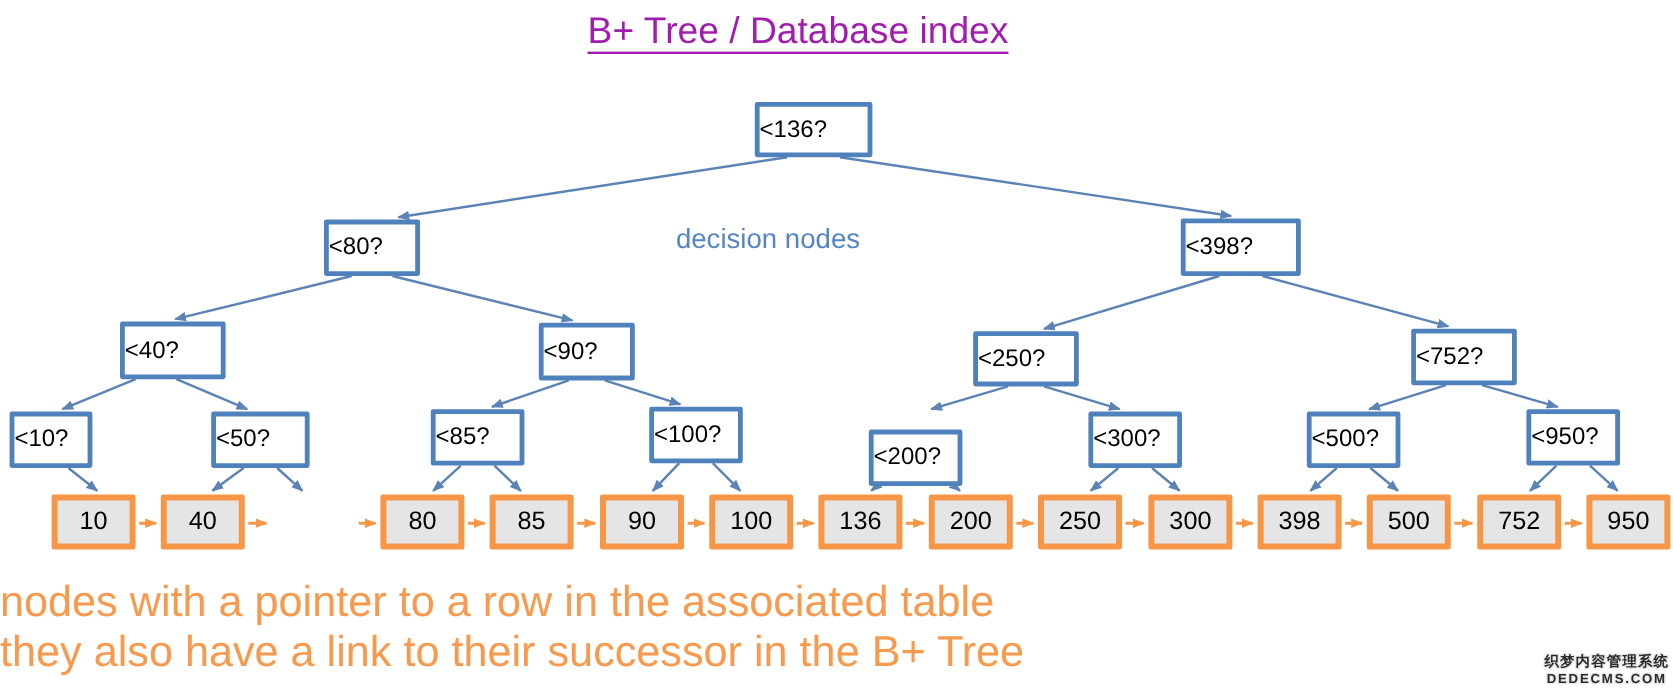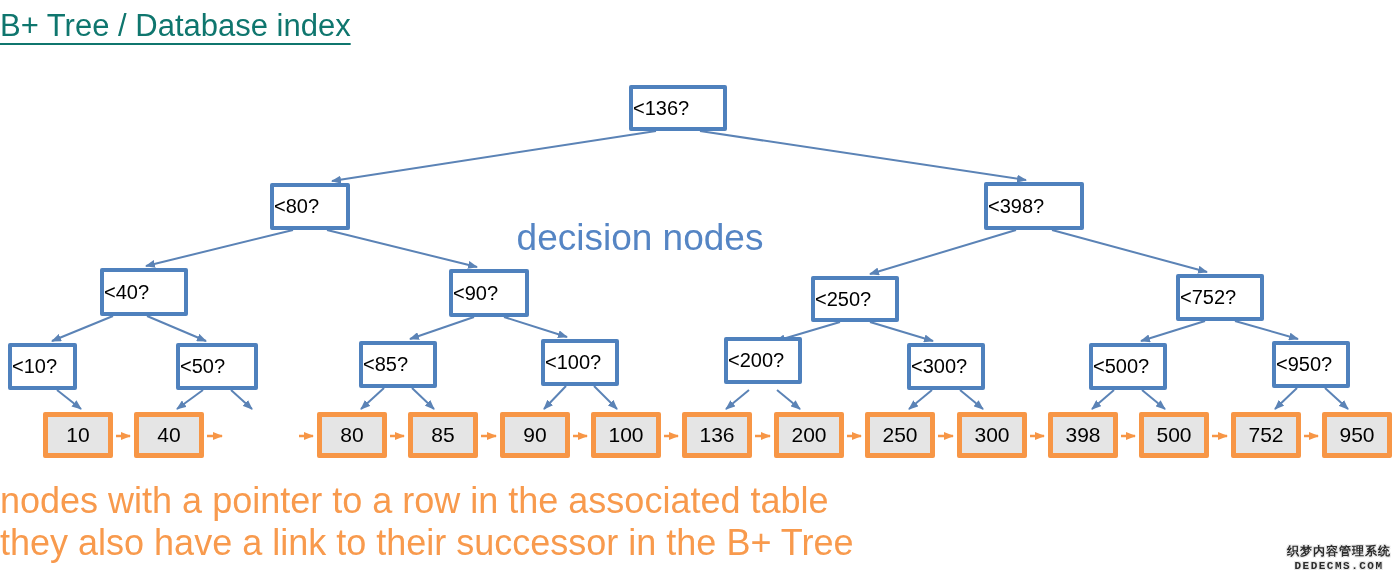--- a/index.html
+++ b/index.html
@@ -3,53 +3,53 @@
 <meta charset="utf-8">
 <style>
   html,body{margin:0;padding:0;background:#ffffff;}
   body{
     width:1394px;height:577px;position:relative;overflow:hidden;
     font-family:"Liberation Sans",sans-serif;
   }
   .stage{position:absolute;left:0;top:0;width:1394px;height:577px;}
   svg.arrows{position:absolute;left:0;top:0;z-index:1;}
   .title{
-    position:absolute;left:0;top:8px;width:1330px;text-align:left;
-    font-size:31px;color:#0f766e;z-index:3;
+    position:absolute;left:0;top:8px;width:1330px;text-align:center;
+    font-size:31px;color:#a21caf;z-index:3;
     text-decoration:underline;text-underline-offset:7px;
     text-decoration-thickness:2px;
   }
   .dnode{
     position:absolute;z-index:2;background:#ffffff;
     border:4px solid #4F81BD;border-radius:2px;
     display:flex;align-items:center;
     font-size:20px;color:#000;box-sizing:border-box;
   }
   .leaf{
     position:absolute;z-index:2;background:#e5e5e5;
     border:5px solid #F79646;border-radius:2px;
     display:flex;align-items:center;justify-content:center;
     font-size:21px;color:#000;box-sizing:border-box;
     width:70px;height:46px;top:412px;
   }
   .decision-label{
     position:absolute;left:500px;top:186px;width:280px;text-align:center;
-    font-size:37px;color:#5585C4;z-index:2;margin-top:31px;
+    font-size:23px;color:#5585C4;z-index:2;
   }
   .leaf-caption{
     position:absolute;left:0;top:480px;width:1336px;
     font-size:36px;line-height:42px;color:#F89A4D;z-index:2;
   }
   .watermark{
     position:absolute;right:3px;bottom:5px;z-index:4;text-align:center;
     color:#2b2b2b;font-weight:bold;
     text-shadow:-1px -1px 0 #e8e8e8,1px -1px 0 #e8e8e8,-1px 1px 0 #e8e8e8,1px 1px 0 #e8e8e8;
   }
   .watermark .wm1{font-size:12px;letter-spacing:1px;}
-  .watermark .wm2{font-size:11px;letter-spacing:1.5px;font-family:Liberation Mono, monospace;}
+  .watermark .wm2{font-size:11px;letter-spacing:1.5px;font-family:Liberation Sans, sans-serif;}
 </style>
 </head>
 <body>
 
 <div class="stage">
 
   <svg class="arrows" width="1394" height="577" viewBox="0 0 1394 577">
     <defs>
       <marker id="ab" markerWidth="10" markerHeight="8" refX="9" refY="4" orient="auto" markerUnits="userSpaceOnUse">
         <path d="M0,0 L10,4 L0,8 z" fill="#5B83B6"></path>
@@ -135,21 +135,21 @@
     </div>
   <div class="dnode" style="left:176px;top:343px;width:82px;height:47px">
       <span>&lt;50?</span>
     </div>
   <div class="dnode" style="left:359px;top:341px;width:78px;height:47px">
       <span>&lt;85?</span>
     </div>
   <div class="dnode" style="left:541px;top:339px;width:78px;height:47px">
       <span>&lt;100?</span>
     </div>
-  <div class="dnode" style="left:724px;top:337px;width:78px;height:47px">
+  <div class="dnode" style="left:724px;top:358px;width:78px;height:47px">
       <span>&lt;200?</span>
     </div>
   <div class="dnode" style="left:907px;top:343px;width:78px;height:47px">
       <span>&lt;300?</span>
     </div>
   <div class="dnode" style="left:1089px;top:343px;width:78px;height:47px">
       <span>&lt;500?</span>
     </div>
   <div class="dnode" style="left:1272px;top:341px;width:78px;height:47px">
       <span>&lt;950?</span>

